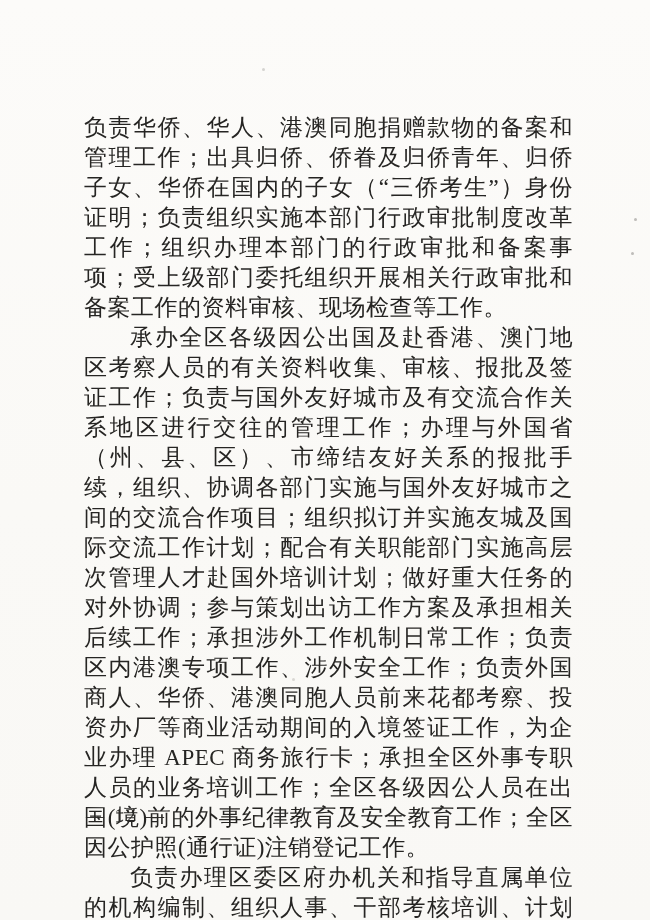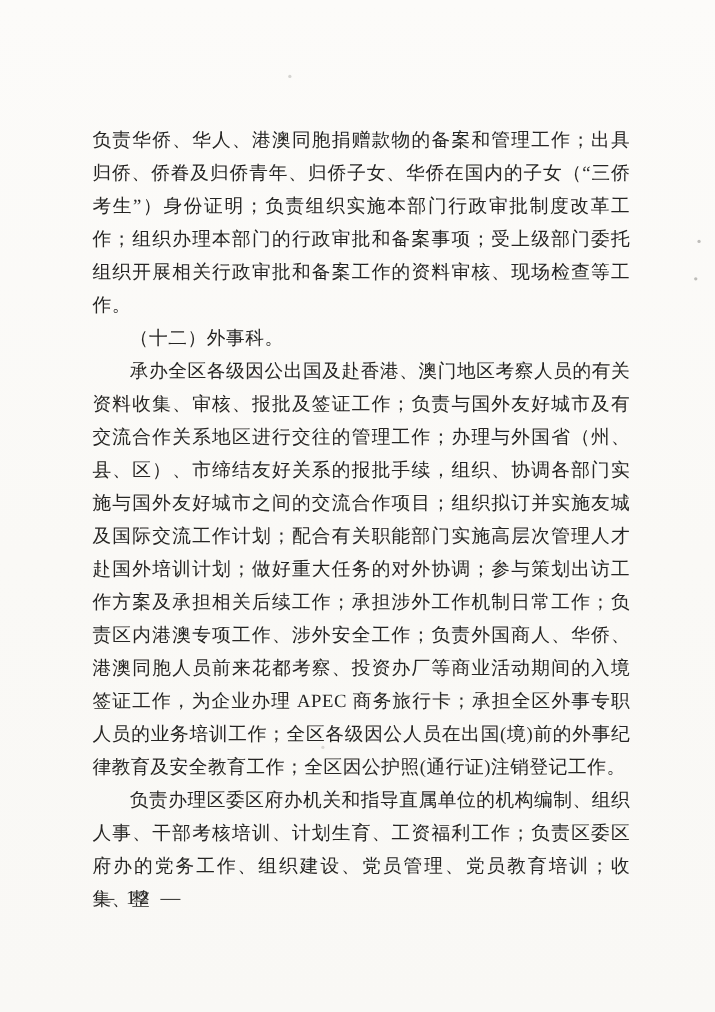--- a/index.html
+++ b/index.html
@@ -16,21 +16,21 @@
     font-family: "Liberation Serif", "DejaVu Serif", serif;
   }
   .content {
     position: absolute;
     left: 84px;
     top: 113px;
     width: 489px;
   }
   .content p {
     margin: 0;
-    font-size: 17px;
+    font-size: 23px;
     line-height: 30px;
     color: #262523;
     text-align: justify;
     text-justify: inter-ideograph;
     letter-spacing: 0.5px;
     word-break: break-all;
   }
   .content p.indent {
     text-indent: 2em;
   }
@@ -56,21 +56,20 @@
   .speck.s3 { left: 631px; top: 252px; }
   .speck.s4 { left: 292px; top: 678px; opacity: 0.3; }
 </style>
 </head>
 <body>
 
 <div class="page">
 
   <div class="content">
     <p>负责华侨、华人、港澳同胞捐赠款物的备案和管理工作；出具归侨、侨眷及归侨青年、归侨子女、华侨在国内的子女（“三侨考生”）身份证明；负责组织实施本部门行政审批制度改革工作；组织办理本部门的行政审批和备案事项；受上级部门委托组织开展相关行政审批和备案工作的资料审核、现场检查等工作。</p>
-    <p class="indent">（十二）外事科。</p>
     <p class="indent">承办全区各级因公出国及赴香港、澳门地区考察人员的有关资料收集、审核、报批及签证工作；负责与国外友好城市及有交流合作关系地区进行交往的管理工作；办理与外国省（州、县、区）、市缔结友好关系的报批手续，组织、协调各部门实施与国外友好城市之间的交流合作项目；组织拟订并实施友城及国际交流工作计划；配合有关职能部门实施高层次管理人才赴国外培训计划；做好重大任务的对外协调；参与策划出访工作方案及承担相关后续工作；承担涉外工作机制日常工作；负责区内港澳专项工作、涉外安全工作；负责外国商人、华侨、港澳同胞人员前来花都考察、投资办厂等商业活动期间的入境签证工作，为企业办理 APEC 商务旅行卡；承担全区外事专职人员的业务培训工作；全区各级因公人员在出国(境)前的外事纪律教育及安全教育工作；全区因公护照(通行证)注销登记工作。</p>
     <p class="indent">负责办理区委区府办机关和指导直属单位的机构编制、组织人事、干部考核培训、计划生育、工资福利工作；负责区委区府办的党务工作、组织建设、党员管理、党员教育培训；收集、整</p>
   </div>
 
   <div class="footer">— 12 —</div>
 
   <div class="speck s1"></div>
   <div class="speck s2"></div>
   <div class="speck s3"></div>
   <div class="speck s4"></div>

